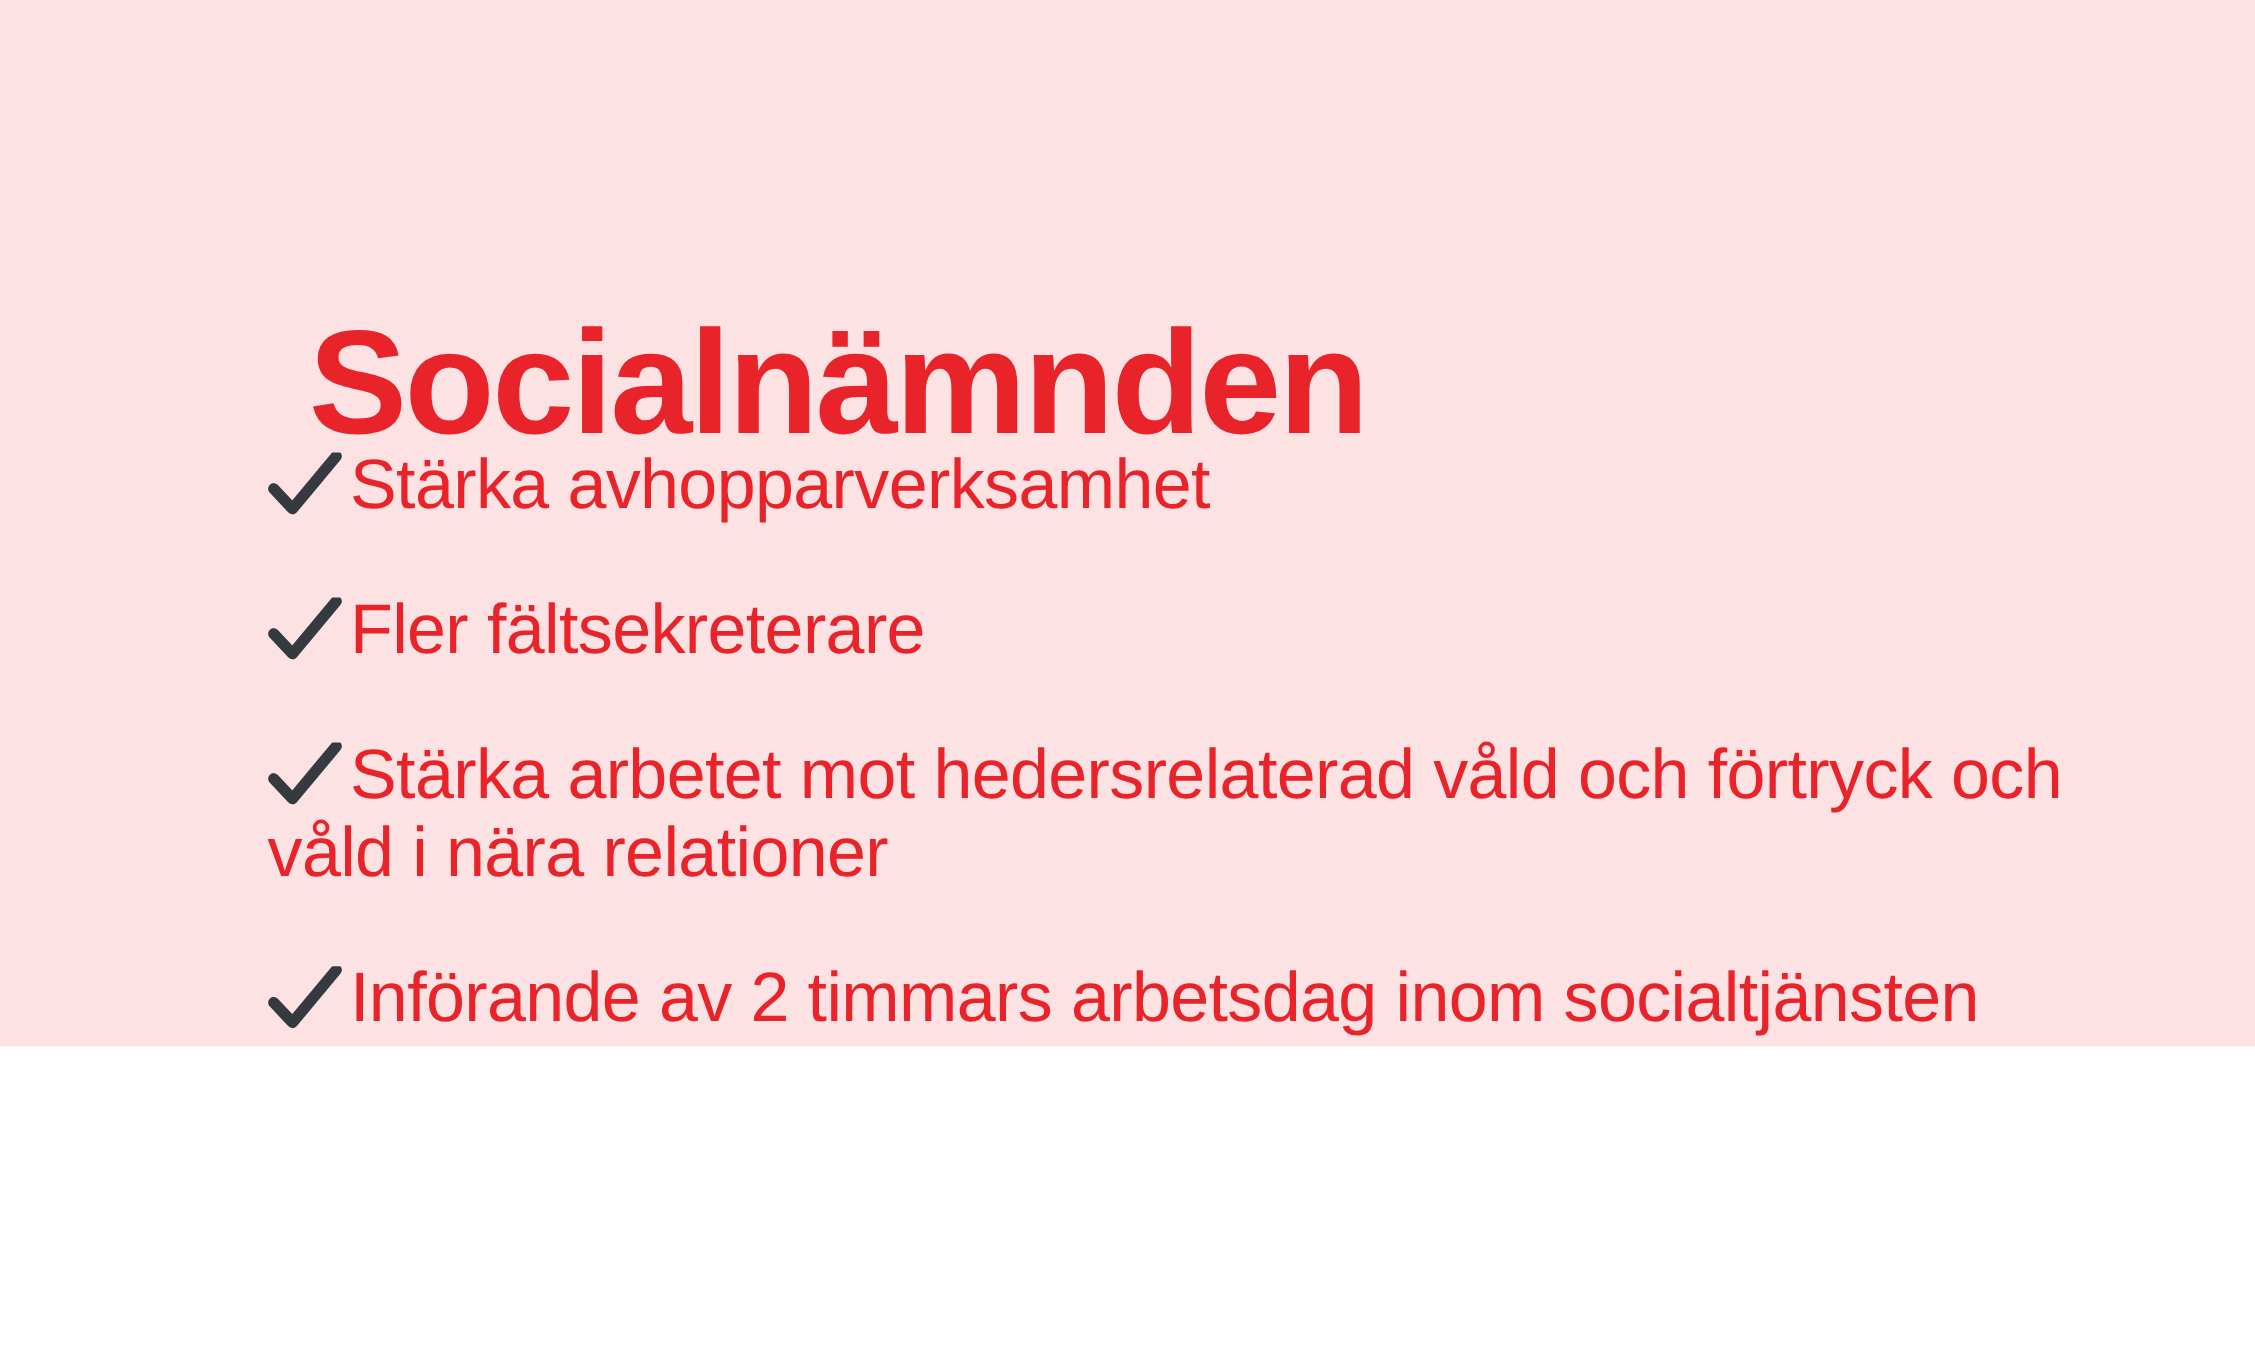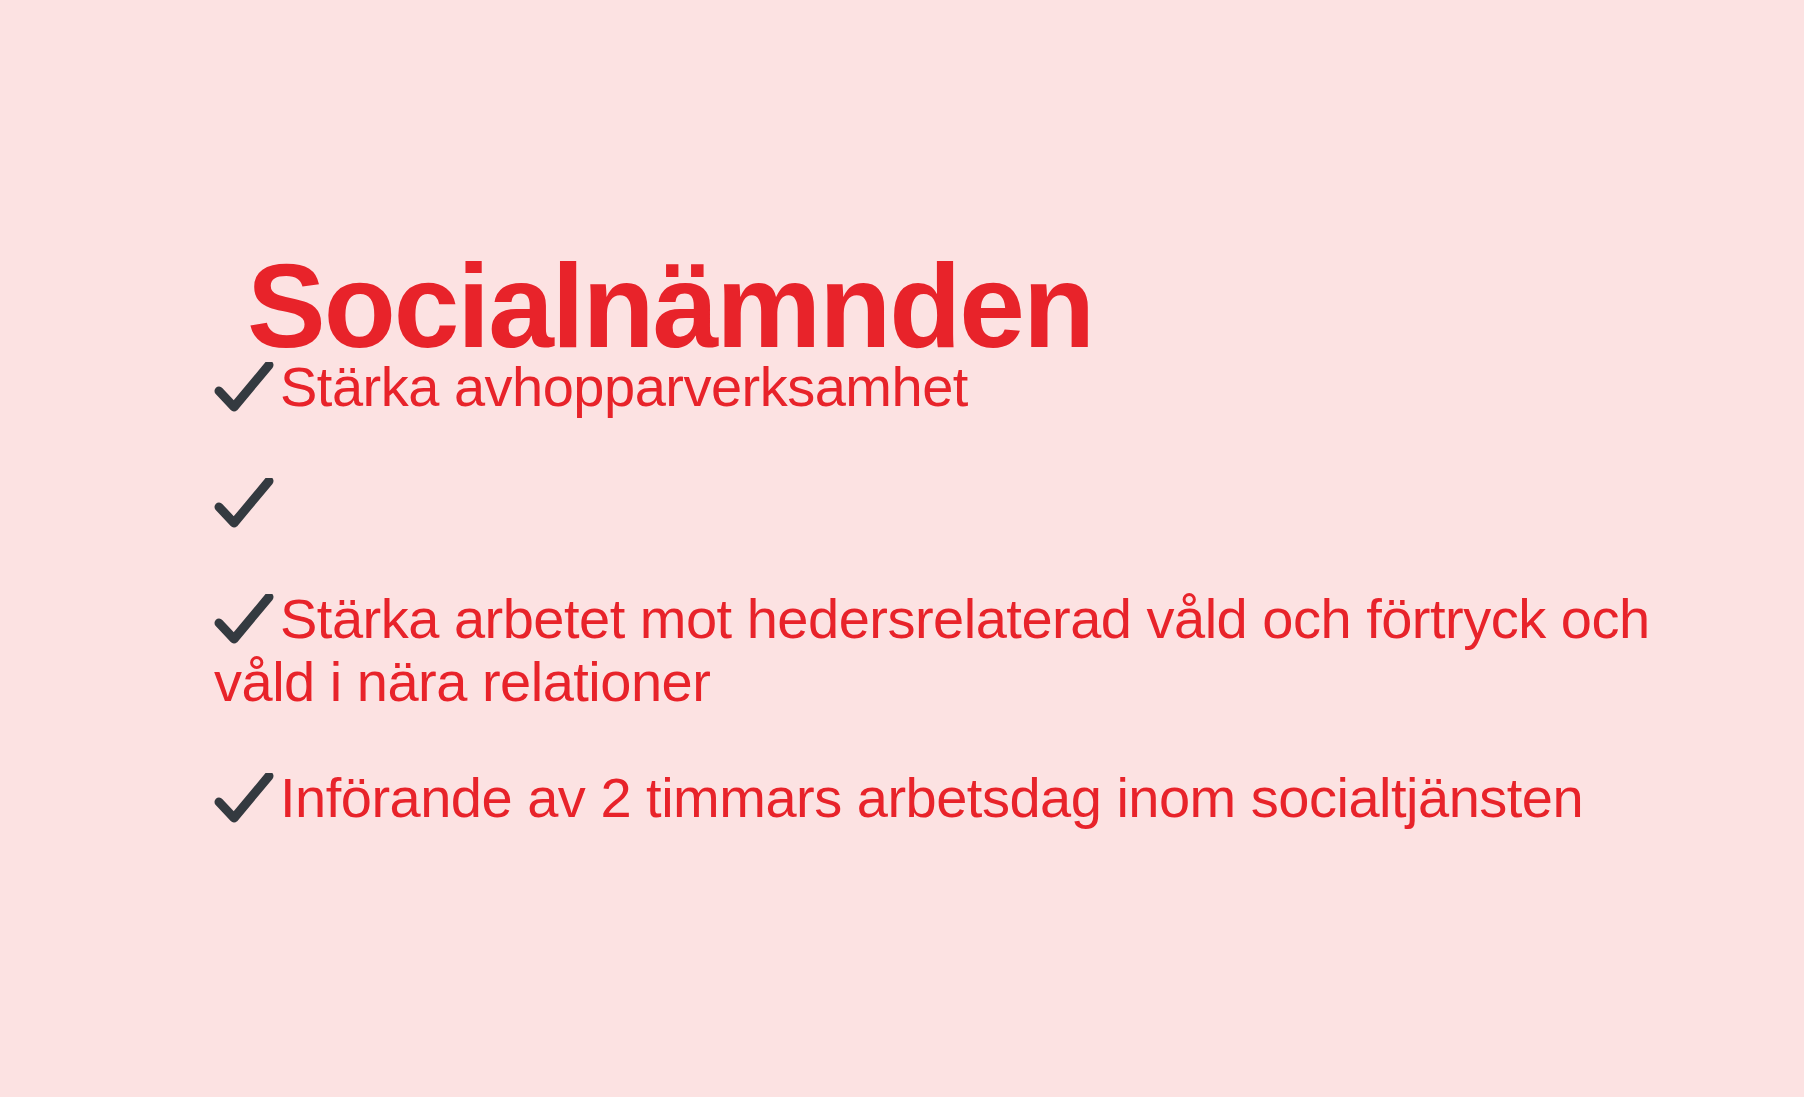--- a/index.html
+++ b/index.html
@@ -10,21 +10,21 @@
   body {
     width: 1804px;
     height: 1097px;
     overflow: hidden;
     font-family: "Liberation Sans", sans-serif;
   }
 
   #slide {
     position: relative;
     width: 1804px;
-    height: 1097px;
+    height: 837px;
     background: #fce2e2;
     box-sizing: border-box;
     overflow: hidden;
   }
 
   
   #title {
     position: absolute;
     left: 0;
     top: 168px;
@@ -91,21 +91,21 @@
 
     <div class="bullet-row">
       <p class="bullet-text"><span class="check-icon"><svg viewBox="0 0 60 52" xmlns="http://www.w3.org/2000/svg" aria-hidden="true">
               <path d="M5 29 L20 45 L55 3" fill="none" stroke="#343a40" stroke-width="9" stroke-linecap="round" stroke-linejoin="round"></path>
             </svg></span><span>Stärka avhopparverksamhet</span></p>
     </div>
 
     <div class="bullet-row">
       <p class="bullet-text"><span class="check-icon"><svg viewBox="0 0 60 52" xmlns="http://www.w3.org/2000/svg" aria-hidden="true">
               <path d="M5 29 L20 45 L55 3" fill="none" stroke="#343a40" stroke-width="9" stroke-linecap="round" stroke-linejoin="round"></path>
-            </svg></span></p>
+            </svg></span><span>Fler fältsekreterare</span></p>
     </div>
 
     <div class="bullet-row">
       <p class="bullet-text"><span class="check-icon"><svg viewBox="0 0 60 52" xmlns="http://www.w3.org/2000/svg" aria-hidden="true">
               <path d="M5 29 L20 45 L55 3" fill="none" stroke="#343a40" stroke-width="9" stroke-linecap="round" stroke-linejoin="round"></path>
             </svg></span><span>Stärka arbetet mot hedersrelaterad våld och förtryck och våld i nära relationer</span></p>
     </div>
 
     <div class="bullet-row">
       <p class="bullet-text"><span class="check-icon"><svg viewBox="0 0 60 52" xmlns="http://www.w3.org/2000/svg" aria-hidden="true">

